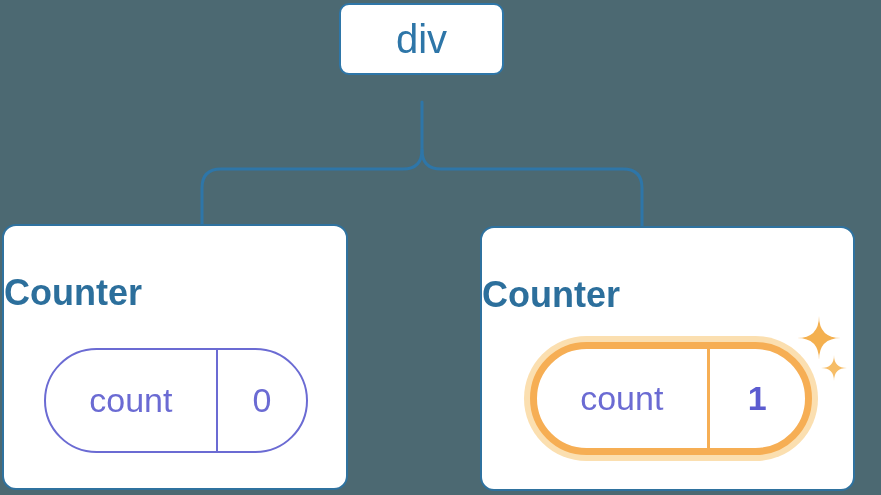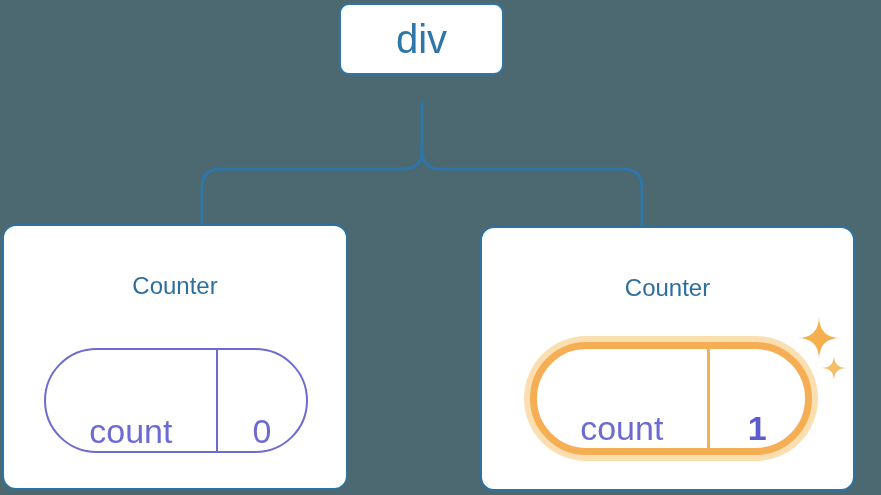--- a/index.html
+++ b/index.html
@@ -53,36 +53,35 @@
     background: #ffffff;
     border: 2px solid var(--card-border, #2f729f);
     border-radius: 14px;
     box-sizing: border-box;
   }
   .card.left  { left: 2px;   top: 224px; width: 346px; height: 266px; }
   .card.right { left: 480px; top: 226px; width: 375px; height: 265px; }
 
   .card-title {
     margin-top: 46px;
-    text-align: center;
     color: var(--title, #2c6f9c);
-    font-size: 24px;
-    font-weight: 400;
+    font-size: 36px;
+    font-weight: 700;
   }
 
   
   .pill {
     position: absolute;
     display: flex;
     box-sizing: border-box;
     background: #ffffff;
   }
   .pill .seg {
     display: flex;
-    align-items: flex-end;
+    align-items: center;
     justify-content: center;
     font-size: 34px;
   }
   .key-label { color: var(--purple, #6b6bd3); }
   .value     { color: var(--purple, #6b6bd3); }
 
   .pill.plain {
     left: 40px; top: 122px;
     width: 264px; height: 105px;
     border: 2px solid var(--purple, #6b6bd3);

